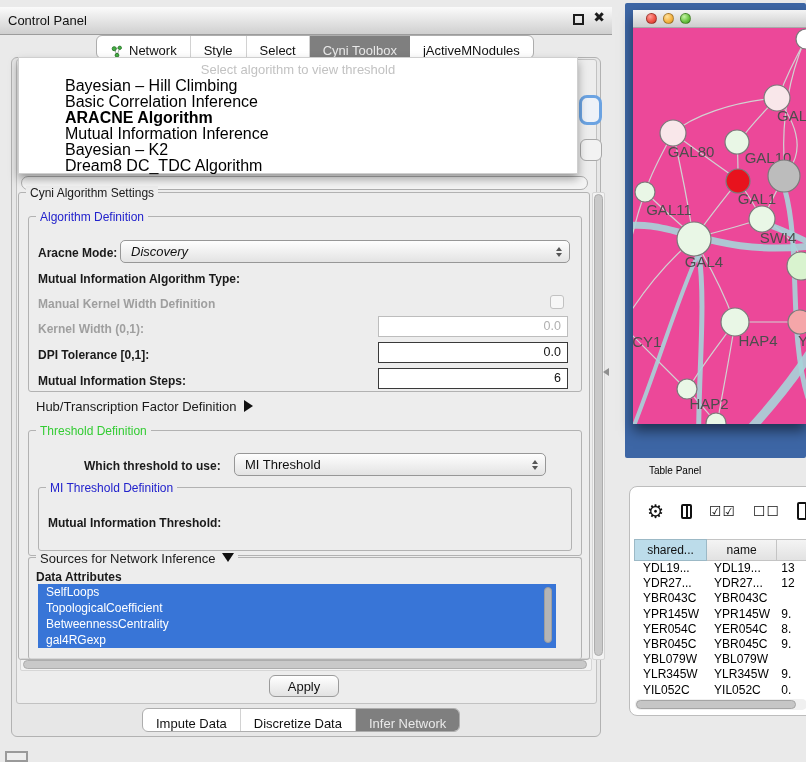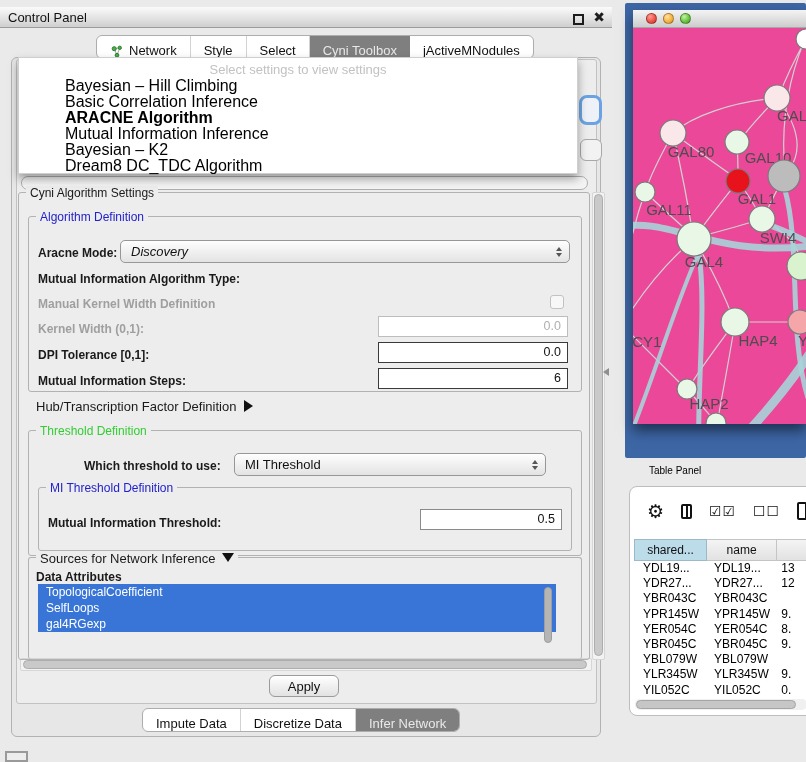--- a/index.html
+++ b/index.html
@@ -2,21 +2,21 @@
 <html><head>
 <meta charset="utf-8">
 <style>
   * { margin:0; padding:0; box-sizing:border-box; }
   html,body { width:806px; height:762px; }
   body { font-family:"Liberation Sans","DejaVu Sans",sans-serif; background:#eaeaea; }
   .screen { position:relative; width:806px; height:762px; overflow:hidden; background:#eaeaea; }
   .abs { position:absolute; }
 
   
-  .cp-titlebar { left:0; top:7px; width:612px; height:21px;
+  .cp-titlebar { left:0; top:7px; width:612px; height:28px;
     background:linear-gradient(#fbfbfb,#cfcfcf); border-bottom:1px solid #9c9c9c;
     display:flex; align-items:center; }
   .cp-title { font-size:13px; color:#111; padding-left:8px; }
   .float-ico { position:absolute; right:28px; top:7px; width:11px; height:11px; border:2px solid #1c1c1c; background:transparent; }
   .close-ico { position:absolute; right:7px; top:2px; font-size:14px; font-weight:bold; color:#1c1c1c; font-family:"DejaVu Sans",sans-serif; }
 
   
   .tabbar { display:flex; background:#fff; border:1px solid #adadad; border-radius:6px; overflow:hidden; height:24px; align-items:stretch; }
   .tabbar .tab { font-size:13px; color:#111; display:flex; align-items:flex-end; padding:0 13px; border-right:1px solid #d2d2d2; cursor:default; white-space:nowrap; }
   .tabbar .tab:last-child { border-right:none; }
@@ -208,44 +208,44 @@
     <span class="spin">
         <span class="tri-u"></span>
         <span class="tri-d"></span>
       </span>
   </div>
 
   <div class="groupbox" style="left:38px; top:487px; width:534px; height:64px; background:#ededed;"></div>
   <div class="grouptitle t-blue" style="left:46px; top:481px;">MI Threshold Definition</div>
 
   <div class="lbl" style="left:48px; top:516px;">Mutual Information Threshold:</div>
-  <div class="field" style="left:420px; top:509px; width:142px; border-color:#8a8a8a;">0.5</div>
 
   <div class="groupbox" style="left:28px; top:557px; width:554px; height:102px; border-bottom:none;"></div>
   <div class="grouptitle t-black" style="left:36px; top:551px; font-size:13px;">
     <span>Sources for Network Inference</span><span class="tri-down"></span>
   </div>
   <div class="lbl" style="left:36px; top:570px;">Data Attributes</div>
   <div class="attr-list" id="attr-list">
+      <div class="attr-item">SelfLoops</div>
       <div class="attr-item">TopologicalCoefficient</div>
-      <div class="attr-item">SelfLoops</div>
+      <div class="attr-item">BetweennessCentrality</div>
       <div class="attr-item">gal4RGexp</div>
     </div>
   <div class="attr-scroll"></div>
 
   <button class="abs apply-btn">Apply</button>
 
   <div class="abs tabbar bottom-tabs" id="bottom-tabs">
       <div class="tab">Impute Data</div>
       <div class="tab">Discretize Data</div>
       <div class="tab sel">Infer Network</div>
     </div>
 
   <div class="abs algo-overlay">
-    <div class="algo-placeholder">Select settings to view settings</div>
+    <div class="algo-placeholder">Select algorithm to view threshold</div>
     <div id="algo-list">
         <div class="algo-item">Bayesian – Hill Climbing</div>
         <div class="algo-item">Basic Correlation Inference</div>
         <div class="algo-item bold">ARACNE Algorithm</div>
         <div class="algo-item">Mutual Information Inference</div>
         <div class="algo-item">Bayesian – K2</div>
         <div class="algo-item">Dream8 DC_TDC Algorithm</div>
       </div>
   </div>
 

